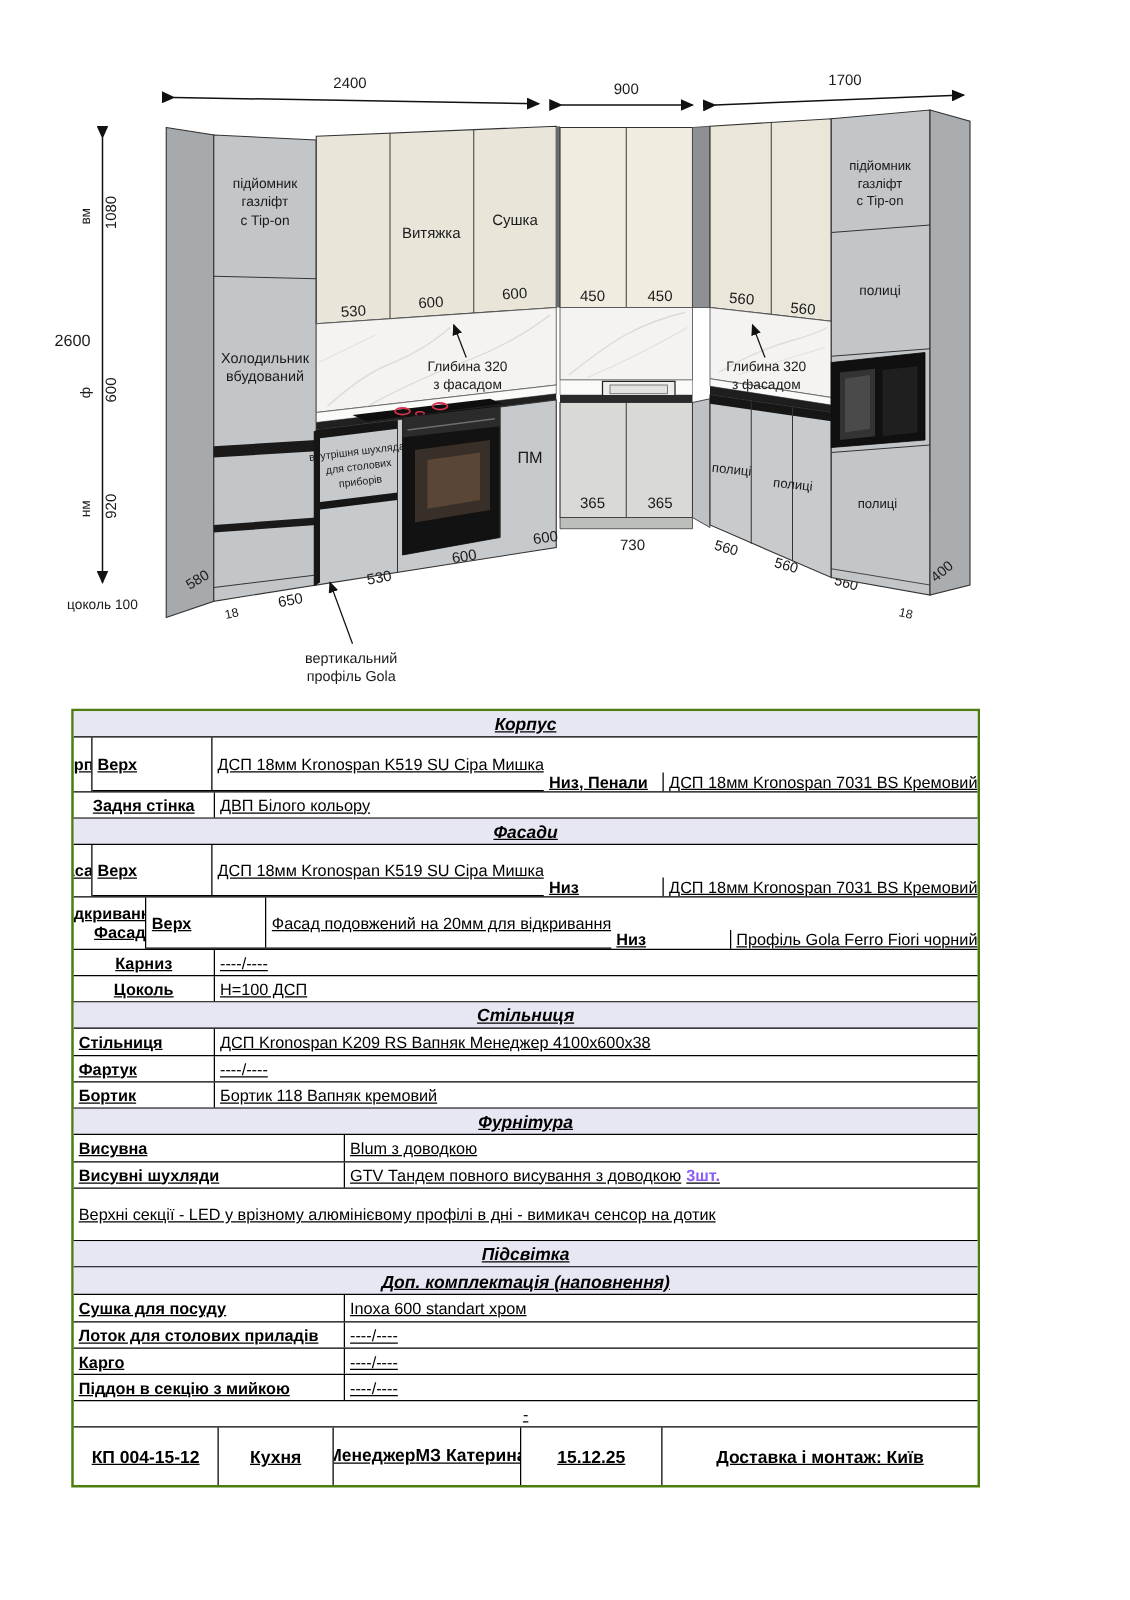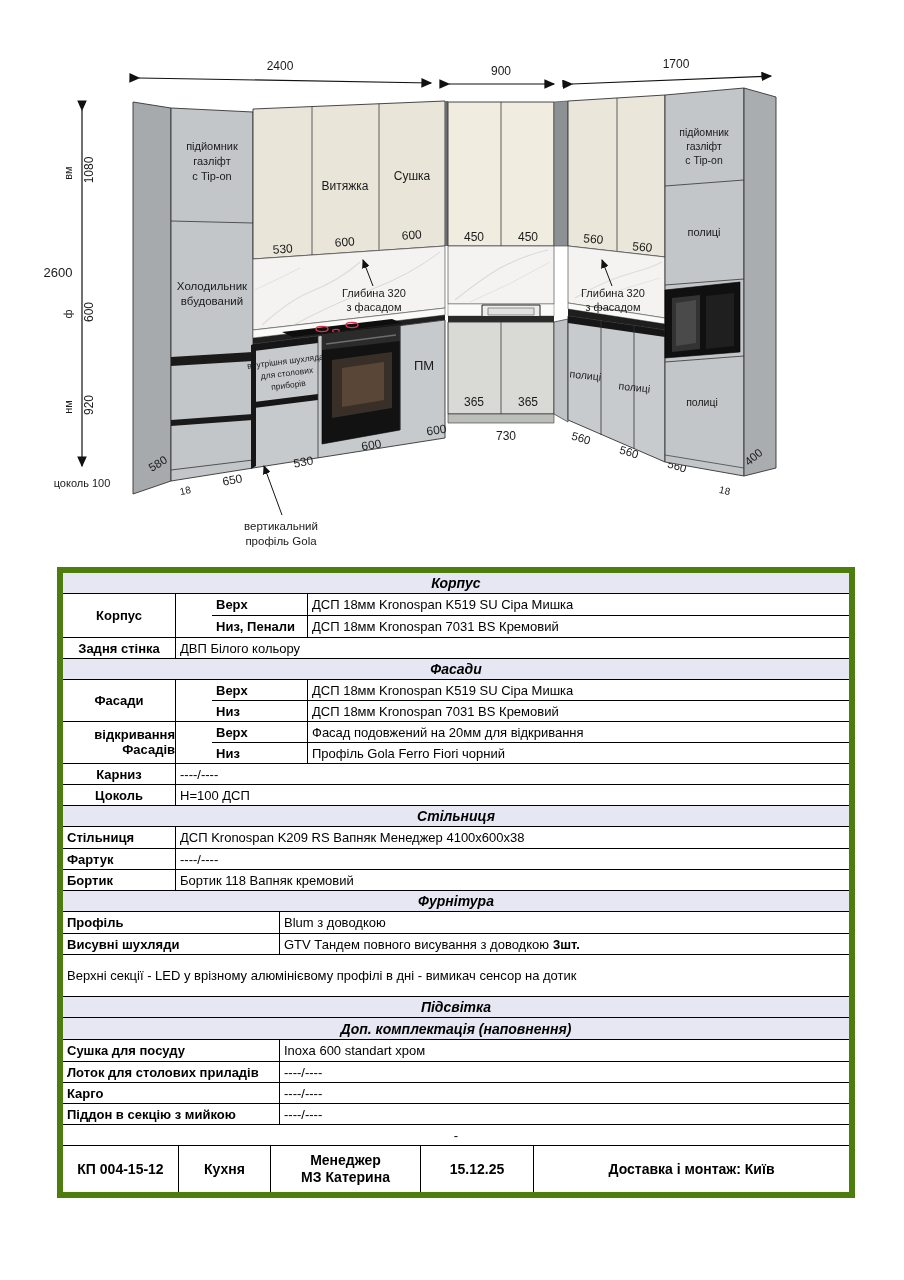--- a/index.html
+++ b/index.html
@@ -2,40 +2,40 @@
 <html><head>
 <meta charset="utf-8">
 <title>Document</title>
 <style>
   html,body{margin:0;padding:0;background:#fff;}
   body{width:904px;height:1280px;position:relative;font-family:"Liberation Sans",sans-serif;color:#000;}
   .drawing-wrap{position:absolute;left:0;top:0;width:904px;height:565px;}
   svg text{font-family:"Liberation Sans",sans-serif;fill:#1a1a1a;}
 
   
-  .spec{position:absolute;left:57px;top:567px;width:798px;border:6px solid #4d7c0f;box-sizing:border-box;background:#fff;}
+  .spec{position:absolute;left:57px;top:567px;width:727px;border:2px solid #4d7c0f;box-sizing:border-box;background:#fff;text-decoration:underline;}
   .trow{display:flex;border-bottom:1px solid #000;box-sizing:border-box;}
   .trow:last-child{border-bottom:none;}
   .hdr{background:#e7e7f3;justify-content:center;align-items:center;font-weight:bold;font-style:italic;font-size:14px;height:21px;}
   .cell{box-sizing:border-box;display:flex;align-items:center;font-size:13px;overflow:hidden;white-space:nowrap;}
   .c1{width:113px;border-right:1px solid #000;justify-content:center;font-weight:bold;text-align:center;}
   .c1l{width:113px;border-right:1px solid #000;padding-left:4px;font-weight:bold;}
   .c1w{width:217px;border-right:1px solid #000;padding-left:4px;font-weight:bold;}
   .c2{width:96px;border-right:1px solid #000;padding-left:4px;font-weight:bold;}
   .c3{flex:1;padding-left:4px;}
-  .stack{flex:1;display:flex;flex-direction:column;margin-left:36px;}
+  .stack{flex:1;display:flex;flex-direction:row;}
   .subrow{display:flex;flex:1;border-bottom:1px solid #000;box-sizing:border-box;}
-  .subrow:last-child{border-bottom:none;}
+  .subrow:last-child{border-bottom:none;align-items:flex-end;}
   .h21{height:21px;} .h22{height:22px;} .h42{height:42px;} .h44{height:44px;} .h46{height:46px;}
-  .green{color:#000000;font-weight:bold;margin-left:4px;}
+  .green{color:#8b5cf6;font-weight:bold;margin-left:4px;}
   .multiline{white-space:normal;line-height:1.15;text-align:right;}
   .foot .cell{font-weight:bold;font-size:14px;justify-content:center;text-align:center;padding-left:0;}
   .f1{width:116px;border-right:1px solid #000;}
   .f2{width:92px;border-right:1px solid #000;}
-  .f3{width:150px;border-right:1px solid #000;flex-direction:column;line-height:1.25;}
+  .f3{width:150px;border-right:1px solid #000;flex-direction:row;line-height:1.25;}
   .f4{width:113px;border-right:1px solid #000;}
   .f5{flex:1;}
   .dashrow{justify-content:center;align-items:center;font-size:13px;}
 </style>
 </head>
 <body>
 
 <div class="drawing-wrap">
 <svg width="904" height="565" viewBox="0 0 904 565">
   <defs>
@@ -322,21 +322,21 @@
   <div class="trow h21">
     <div class="cell c1l">Бортик</div>
     <div class="cell c3">Бортик 118 Вапняк кремовий</div>
   </div>
 
   <div class="trow hdr">
       <span>Фурнітура</span>
     </div>
 
   <div class="trow h22">
-    <div class="cell c1w">Профіль</div>
+    <div class="cell c1w">Висувна</div>
     <div class="cell c3">Blum з доводкою</div>
   </div>
   <div class="trow h21">
     <div class="cell c1w">Висувні шухляди</div>
     <div class="cell c3">
         <span>GTV Тандем повного висування з доводкою</span>
         <span class="green">3шт.</span>
       </div>
   </div>
 

